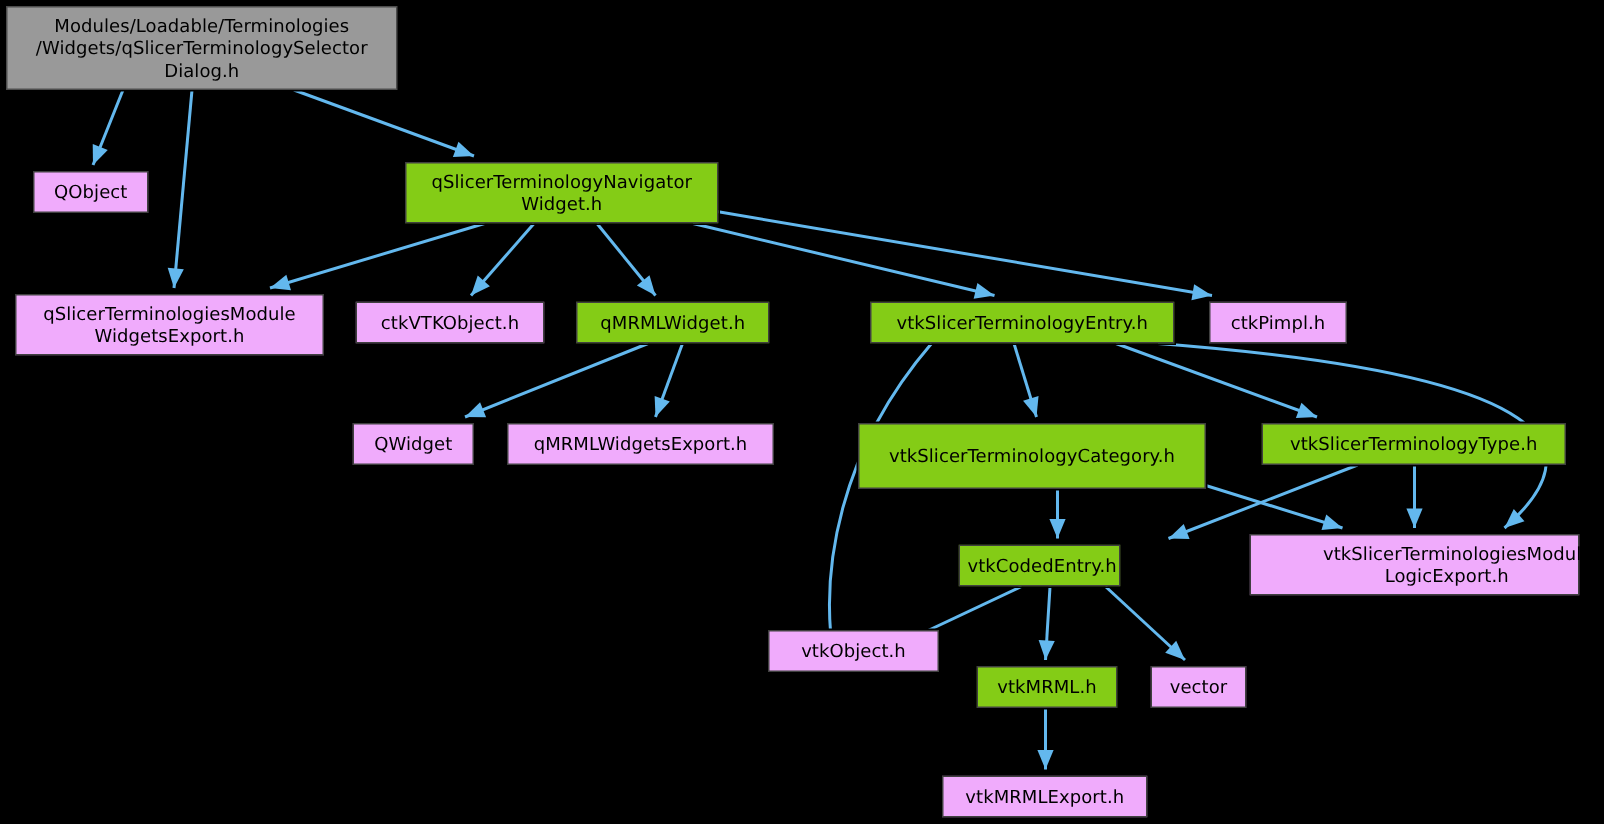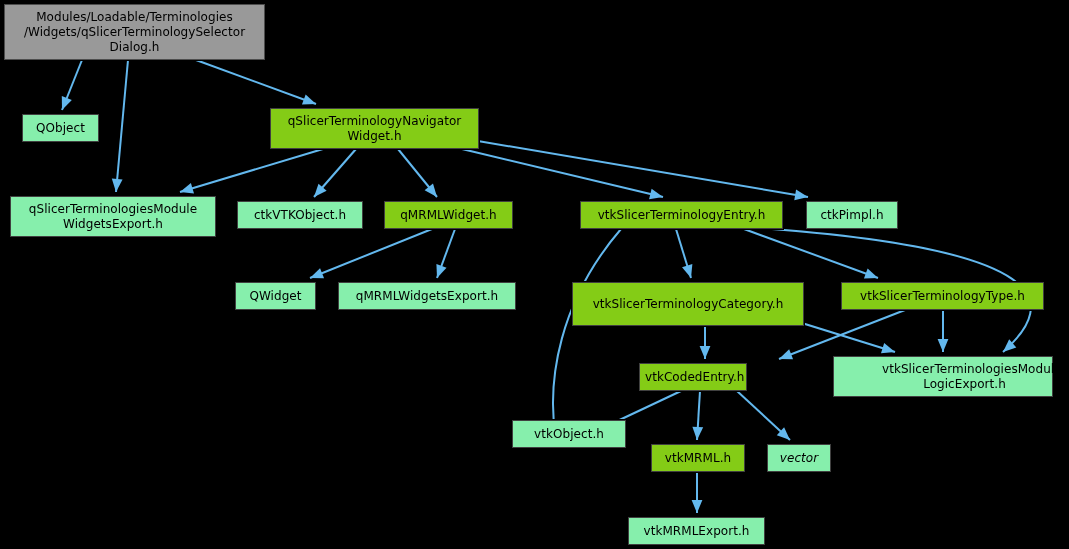--- a/index.html
+++ b/index.html
@@ -35,21 +35,21 @@
     outline: 1px solid #000000;
     color: #000000;
     font-size: 12px;
     line-height: 15px;
     letter-spacing: 0.05px;
     padding: 1px 5px;
     white-space: pre-line;
     z-index: 5;
   }
   .node.fill-gray {
-    background: #86efac;
+    background: #f0abfc;
   }
   .node.fill-white {
     background: #84cc16;
   }
   .node.fill-root {
     background: #999999;
     border: 1px solid #4d4d4d;
   }
   .node-label {
     display: block;
@@ -120,15 +120,15 @@
     <div class="node fill-gray" style="left: 806px; top: 201px; width: 92px; height: 28px;"><span class="node-label">ctkPimpl.h</span></div>
     <div class="node fill-gray" style="left: 235px; top: 282px; width: 81px; height: 28px;"><span class="node-label">QWidget</span></div>
     <div class="node fill-gray" style="left: 338px; top: 282px; width: 178px; height: 28px;"><span class="node-label">qMRMLWidgetsExport.h</span></div>
     <div class="node fill-white" style="left: 572px; top: 282px; width: 232px; height: 44px;"><span class="node-label">vtkSlicerTerminologyCategory.h</span></div>
     <div class="node fill-white" style="left: 841px; top: 282px; width: 203px; height: 28px;"><span class="node-label">vtkSlicerTerminologyType.h</span></div>
     <div class="node fill-white" style="left: 639px; top: 363px; width: 108px; height: 28px;"><span class="node-label">vtkCodedEntry.h</span></div>
     <div class="node fill-gray" style="left: 833px; top: 356px; width: 220px; height: 41px; padding-left: 48px;"><span class="node-label">vtkSlicerTerminologiesModule
 LogicExport.h</span></div>
     <div class="node fill-gray" style="left: 512px; top: 420px; width: 114px; height: 28px;"><span class="node-label">vtkObject.h</span></div>
     <div class="node fill-white" style="left: 651px; top: 444px; width: 94px; height: 28px;"><span class="node-label">vtkMRML.h</span></div>
-    <div class="node fill-gray" style="left: 767px; top: 444px; width: 64px; height: 28px; font-style: italic;"><span class="node-label">vector</span></div>
+    <div class="node fill-gray" style="left: 767px; top: 444px; width: 64px; height: 28px;"><span class="node-label">vector</span></div>
     <div class="node fill-gray" style="left: 628px; top: 517px; width: 137px; height: 28px;"><span class="node-label">vtkMRMLExport.h</span></div>
   </div>
 
 </body></html>

